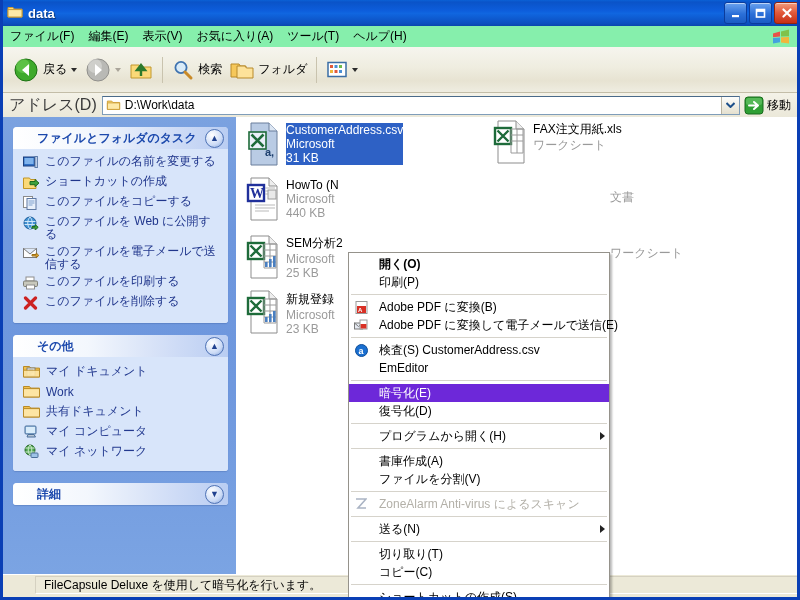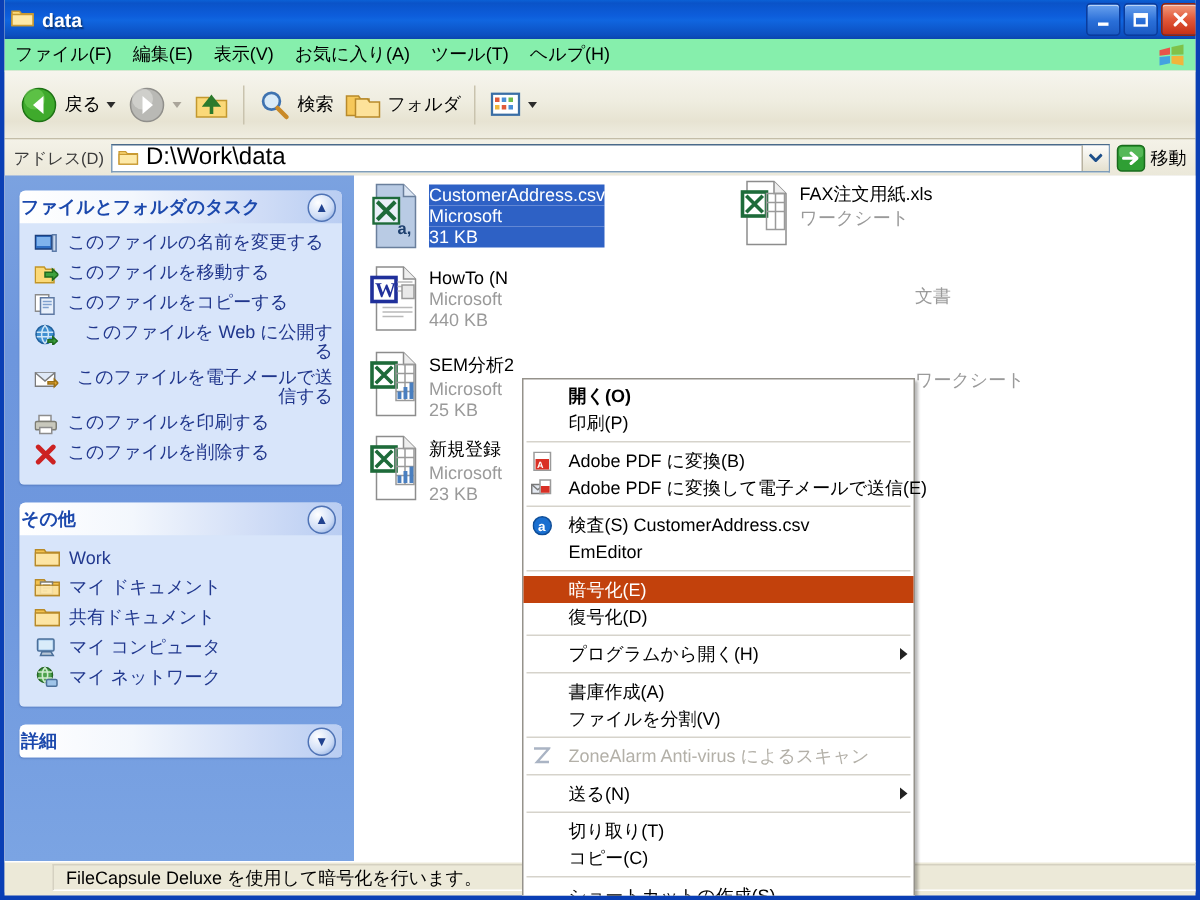--- a/index.html
+++ b/index.html
@@ -58,27 +58,27 @@
   .tbsep{width:1px;height:26px;background:#c9c3ae;margin:0 5px;}
   .caret{width:0;height:0;border-left:3.5px solid transparent;border-right:3.5px solid transparent;border-top:4px solid #2b2b2b;margin-left:4px;}
   .caret.dis{border-top-color:#aaa59a;}
   
   #addrbar{
     position:absolute;left:0;top:93px;width:794px;height:24px;
     background:linear-gradient(to bottom,#f4f2e8,#ebe8d9);
     border-bottom:1px solid #a9a391;
     display:flex;align-items:center;
   }
-  #addrbar .addr-label{margin:0 5px 0 6px;color:#3b3b3b;font-size:11px;}
+  #addrbar .addr-label{margin:0 5px 0 6px;color:#3b3b3b;font-size:16px;}
   #addrcombo{
     flex:1;height:19px;margin-right:2px;background:#fff;
     border:1px solid #7f9db9;border-top-color:#4a6a8a;
     display:flex;align-items:center;box-sizing:border-box;
   }
-  #addrcombo .path{margin-left:4px;font-size:16px;color:#000;}
+  #addrcombo .path{margin-left:4px;font-size:12px;color:#000;}
   .combobtn{
     margin-left:auto;width:17px;height:17px;
     background:linear-gradient(to bottom,#fdfdfc,#e4e0ce);
     border-left:1px solid #b8b2a0;
     display:flex;align-items:center;justify-content:center;
   }
   #gobtn{display:flex;align-items:center;padding:0 6px 0 2px;}
   #gobtn .lbl{margin-left:3px;font-size:12px;}
   
   #body{
@@ -88,30 +88,30 @@
   #sidebar{
     position:absolute;left:0;top:0;width:233px;height:457px;
     background:linear-gradient(to bottom,#7ba2e0 0%,#6d96dd 25%,#6f98de 60%,#7ba4e3 100%);
     overflow:hidden;
   }
   .panel{margin:10px 8px 0 10px;background:#d6e3f9;border-radius:4px 4px 3px 3px;overflow:hidden;
          box-shadow:0 1px 1px rgba(40,70,140,.25);}
   .panel-head{
     height:22px;display:flex;align-items:center;
     background:linear-gradient(to right,#ffffff 0%,#f3f7fd 35%,#cfdcf6 75%,#b9cdf2 100%);
-    padding:0 4px 0 1px;
+    padding:0 4px 0 24px;
   }
   .panel-head .ptitle{font-weight:bold;font-size:12px;color:#1c49ad;flex:1;}
   .chev{
     width:17px;height:17px;border-radius:50%;
     background:radial-gradient(circle at 35% 30%,#ffffff,#cddcf6 60%,#7fa0da 100%);
     border:1px solid #4f73b5;display:flex;align-items:center;justify-content:center;
     font-size:9px;color:#21428f;line-height:1;
   }
-  .panel-body{padding:6px 6px 8px 9px;background:#d8e5fa;text-align:right;}
+  .panel-body{padding:6px 6px 8px 9px;background:#d8e5fa;}
   .task{display:flex;align-items:flex-start;margin-bottom:4px;}
   .task .ic{width:18px;height:16px;flex:none;margin-right:5px;display:flex;align-items:center;justify-content:center;}
   .task .tx{font-size:12px;color:#20368c;line-height:13px;}
   .place{display:flex;align-items:center;margin-bottom:3px;}
   .place .ic{width:18px;height:17px;flex:none;margin-right:6px;display:flex;align-items:center;justify-content:center;}
   .place .tx{font-size:12px;color:#22398f;}
   
   #filelist{
     position:absolute;left:233px;top:0;width:561px;height:457px;
     background:#fff;overflow:hidden;
@@ -128,21 +128,21 @@
     position:absolute;left:345px;top:135px;width:262px;
     background:#fff;border:1px solid #95928b;
     box-shadow:2px 2px 2px rgba(0,0,0,.28);
     padding:2px 0;box-sizing:border-box;
     z-index:50;
   }
   .ctx-item{height:18px;display:flex;align-items:center;padding:0 4px 0 3px;white-space:nowrap;}
   .ctx-item .cic{width:18px;flex:none;display:flex;align-items:center;justify-content:center;}
   .ctx-item .clbl{font-size:12px;color:#000;margin-left:9px;}
   .ctx-item.bold .clbl{font-weight:bold;}
-  .ctx-item.hl{background:#c2410c;}
+  .ctx-item.hl{background:#6d28d9;}
   .ctx-item.hl .clbl{color:#fff;}
   .ctx-item.dis .clbl{color:#b3b0a8;}
   .ctx-sep{height:1px;background:#d6d3cb;margin:3px 2px 3px 2px;}
   .submark{margin-left:auto;width:0;height:0;border-top:4px solid transparent;border-bottom:4px solid transparent;border-left:5px solid #222;}
   
   #statusbar{
     position:absolute;left:0;top:574px;width:794px;height:20px;
     background:#ece9d8;border-top:1px solid #fff;
     display:flex;align-items:center;padding-left:30px;
   }
@@ -303,21 +303,21 @@
             <span class="tx">このファイルの名前を変更する</span>
           </div>
 
           <div class="task">
             <span class="ic">
               <svg width="16" height="14" viewBox="0 0 16 14">
                   <path d="M0.5 2h6l1 1.5H13v9H0.5z" fill="#fbd978" stroke="#c29526"></path>
                   <path d="M7 5.5h5v-2l4 3.6-4 3.6v-2H7z" fill="#3ea13e" stroke="#1f6b1f"></path>
                 </svg>
             </span>
-            <span class="tx">このファイルを移動する</span>
+            <span class="tx">ショートカットの作成</span>
           </div>
 
           <div class="task">
             <span class="ic">
               <svg width="16" height="14" viewBox="0 0 16 14">
                   <rect x="0.5" y="0.5" width="9" height="11" fill="#fff" stroke="#8b8b8b"></rect>
                   <rect x="4" y="2.5" width="9" height="11" fill="#e8f0fb" stroke="#5e79a3"></rect>
                   <path d="M5.5 5h6M5.5 7h6M5.5 9h4" stroke="#7fa0ce"></path>
                 </svg>
             </span>
@@ -373,36 +373,36 @@
         <div class="panel-head">
           <span class="ptitle">その他</span>
           <span class="chev">▲</span>
         </div>
         <div class="panel-body">
 
           <div class="place">
             <span class="ic">
               <svg width="17" height="15" viewBox="0 0 17 15">
                   <path d="M0.5 2.5h6l1.2 1.6H16.5V13H0.5z" fill="#f3c24f" stroke="#b88a28"></path>
-                  <path d="M0.5 4.6h16V13H0.5z" fill="#fde5a4" stroke="#b88a28"></path>
-                </svg>
-            </span>
-            <span class="tx">Work</span>
-          </div>
-
-          <div class="place">
-            <span class="ic">
-              <svg width="17" height="15" viewBox="0 0 17 15">
-                  <path d="M0.5 2.5h6l1.2 1.6H16.5V13H0.5z" fill="#f3c24f" stroke="#b88a28"></path>
                   <rect x="4" y="4" width="8" height="8" fill="#fff" stroke="#7d7d74"></rect>
                   <path d="M5.5 6h5M5.5 8h5M5.5 10h3" stroke="#9ab"></path>
                   <path d="M0.5 6.2h16V13H0.5z" fill="#fde5a4" stroke="#b88a28" opacity=".9"></path>
                 </svg>
             </span>
             <span class="tx">マイ ドキュメント</span>
+          </div>
+
+          <div class="place">
+            <span class="ic">
+              <svg width="17" height="15" viewBox="0 0 17 15">
+                  <path d="M0.5 2.5h6l1.2 1.6H16.5V13H0.5z" fill="#f3c24f" stroke="#b88a28"></path>
+                  <path d="M0.5 4.6h16V13H0.5z" fill="#fde5a4" stroke="#b88a28"></path>
+                </svg>
+            </span>
+            <span class="tx">Work</span>
           </div>
 
           <div class="place">
             <span class="ic">
               <svg width="17" height="15" viewBox="0 0 17 15">
                   <path d="M0.5 2.5h6l1.2 1.6H16.5V13H0.5z" fill="#f3c24f" stroke="#b88a28"></path>
                   <path d="M0.5 4.6h16V13H0.5z" fill="#fde5a4" stroke="#b88a28"></path>
                 </svg>
             </span>
             <span class="tx">共有ドキュメント</span>
@@ -472,21 +472,21 @@
             <rect x="25" y="13" width="8" height="9" fill="#e9e9e9" stroke="#9a9a9a"></rect>
           </svg>
         </span>
         <span class="fmeta">
           <div class="fname">HowTo (N</div>
           <div class="fsub">Microsoft</div>
           <div class="fsub">440 KB</div>
         </span>
       </div>
 
-      <div class="fitem" style="left:6px;top:117px;">
+      <div class="fitem" style="left:6px;top:117px;align-items:center;">
         <span class="ficon">
           <svg width="40" height="44" viewBox="0 0 40 44">
             <path d="M8 1h18l8 8v34H8z" fill="#fff" stroke="#8d8d8d"></path>
             <path d="M26 1v8h8" fill="#eee" stroke="#8d8d8d"></path>
             <rect x="5" y="8" width="16" height="16" fill="#fff" stroke="#1e6b3a" stroke-width="2.4"></rect>
             <path d="M7.5 10.5 L18.5 21.5 M18.5 10.5 L7.5 21.5" stroke="#1e6b3a" stroke-width="2.4"></path>
             <path d="M21 9h12v24H21zM21 15h12M21 21h12M21 27h12M27 9v24" stroke="#9a9a9a" fill="none"></path>
             <rect x="22" y="27" width="2.6" height="5" fill="#4a7fc0"></rect>
               <rect x="26" y="24" width="2.6" height="8" fill="#4a7fc0"></rect>
               <rect x="30" y="21" width="2.6" height="11" fill="#4a7fc0"></rect>

